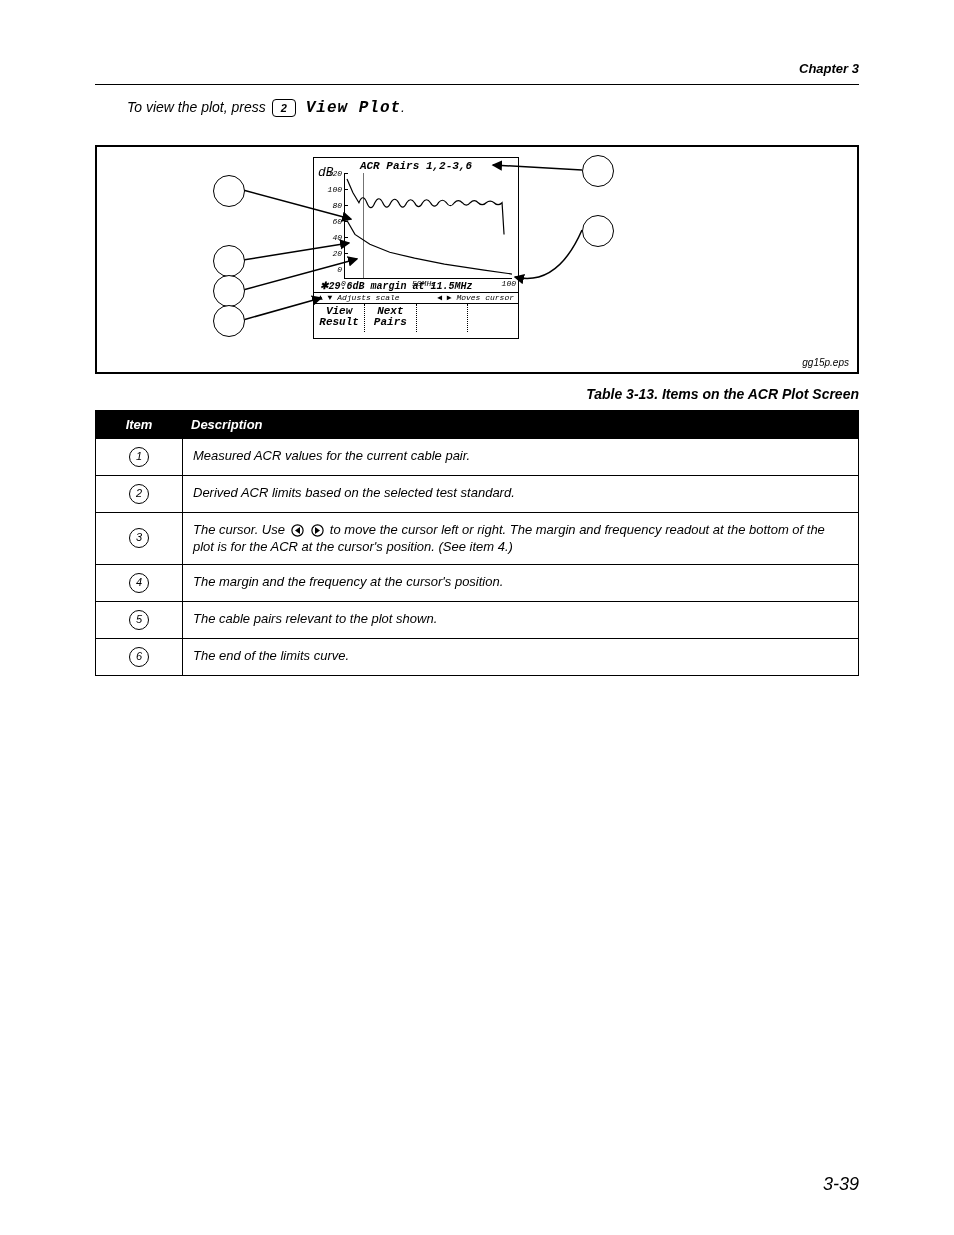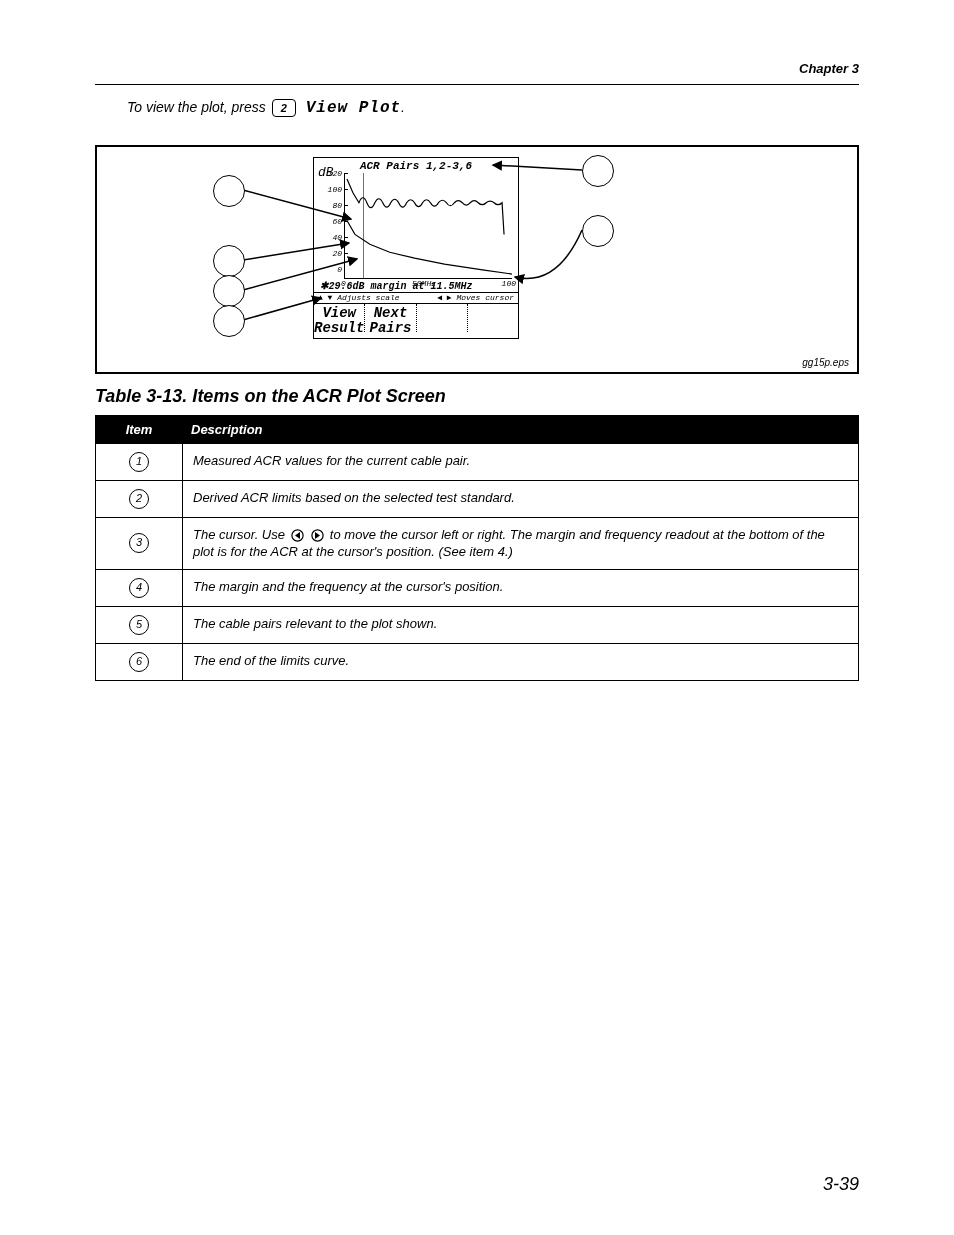--- a/index.html
+++ b/index.html
@@ -24,25 +24,25 @@
   .yaxis{position:absolute;left:-30px;top:0;width:30px;height:100%;font-size:8px;}
   .ylabel{position:absolute;left:-26px;top:-8px;font-size:13px;}
   .ytick{position:absolute;right:2px;text-align:right;width:26px;}
   .gridline{position:absolute;left:0;width:3px;height:1px;background:#000;}
   .plot-axes{position:absolute;left:0;top:0;right:0;bottom:0;border-left:1px solid #000;border-bottom:1px solid #000;}
   .xtick{position:absolute;font-size:8px;top:100%;}
   .cursor-line{position:absolute;top:0;bottom:0;width:1px;background:#000;opacity:.55;}
   .readout{font-size:10px;font-weight:bold;padding:1px 4px 0 6px;}
   .hint{font-size:8px;padding:0 4px 1px 4px;border-top:1px solid #000;display:flex;justify-content:space-between;}
   .softkeys{display:flex;border-top:1px solid #000;height:28px;}
-  .softkey{flex:1;text-align:center;font-size:14px;font-weight:bold;line-height:1.05;padding-top:2px;position:relative;}
+  .softkey{flex:1;text-align:center;font-size:11px;font-weight:bold;line-height:1.05;padding-top:2px;position:relative;}
   .softkey + .softkey{border-left:1px dotted #000;}
   .figlabel{font-size:10px;position:absolute;right:8px;bottom:4px;color:#000;}
   .figcaption{text-align:center;font-weight:bold;font-size:14px;margin:10px 0 26px 0;}
-  .tablecaption{font-weight:bold;font-size:18px;margin:0 0 8px 0;text-align:left;}
+  .tablecaption{font-weight:bold;font-size:14px;margin:0 0 8px 0;text-align:right;}
   table.items{width:100%;border-collapse:collapse;font-size:13px;}
   table.items th{background:#000;color:#fff;font-weight:bold;padding:6px 8px;text-align:left;border:1px solid #000;}
   table.items th.itemcol{width:70px;text-align:center;}
   table.items td{border:1px solid #000;padding:8px 10px;vertical-align:top;line-height:1.35;}
   table.items td.itemcell{text-align:center;vertical-align:middle;}
   .circnum{display:inline-block;width:18px;height:18px;border:1.2px solid #000;border-radius:50%;line-height:17px;font-size:11px;text-align:center;}
   .lr-icon{display:inline-block;vertical-align:middle;margin:0 2px;}
   .lr-icon svg{display:block;}
   .pagenum{position:absolute;right:95px;bottom:40px;font-size:18px;}
 </style>

